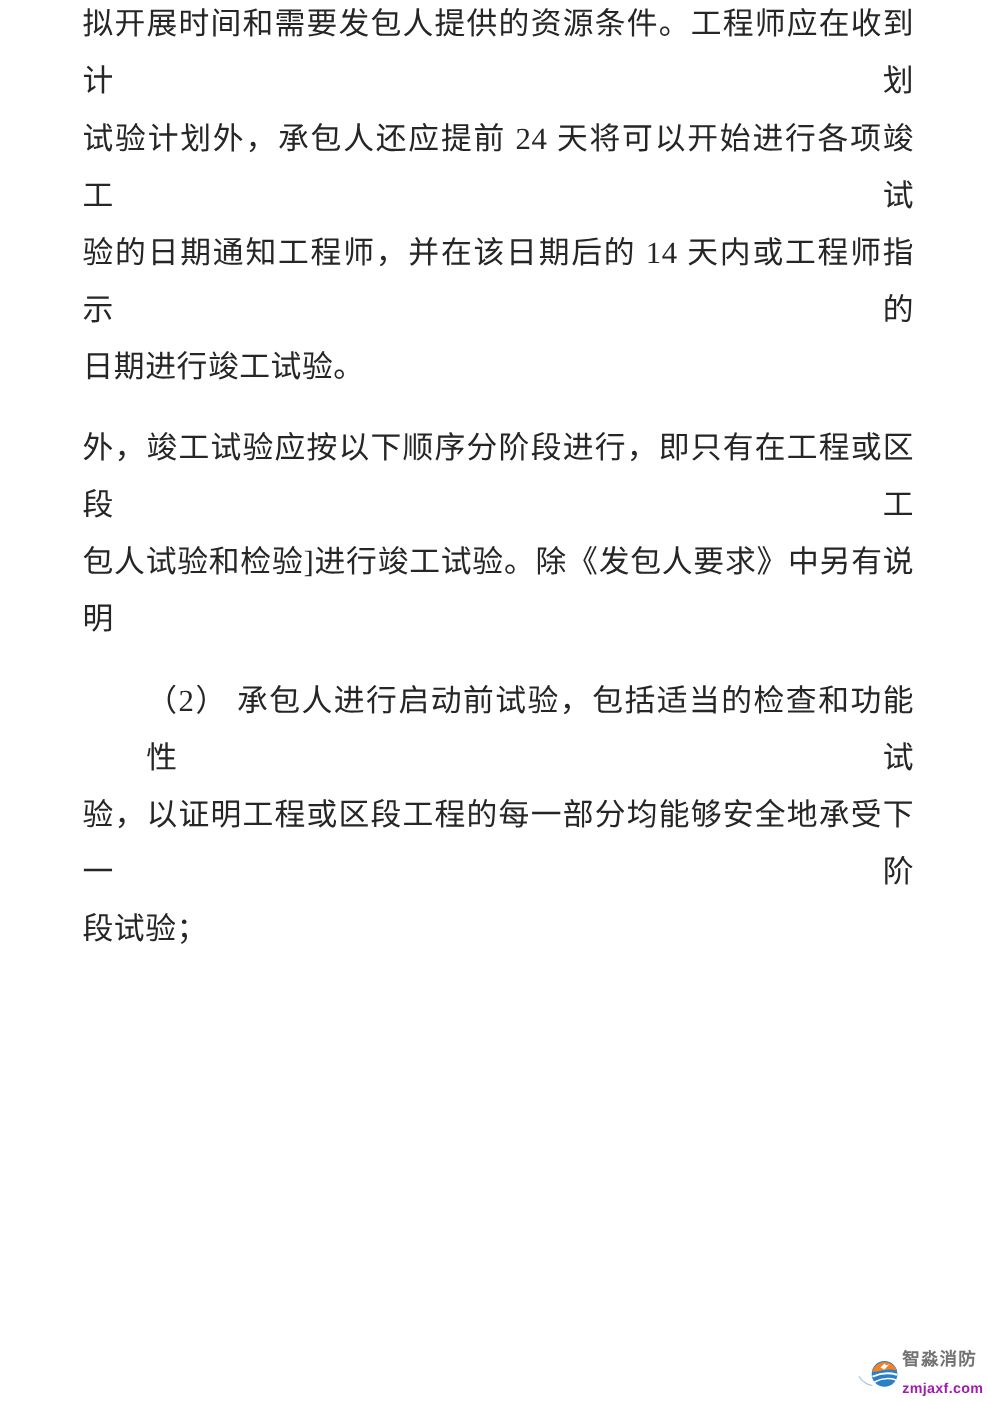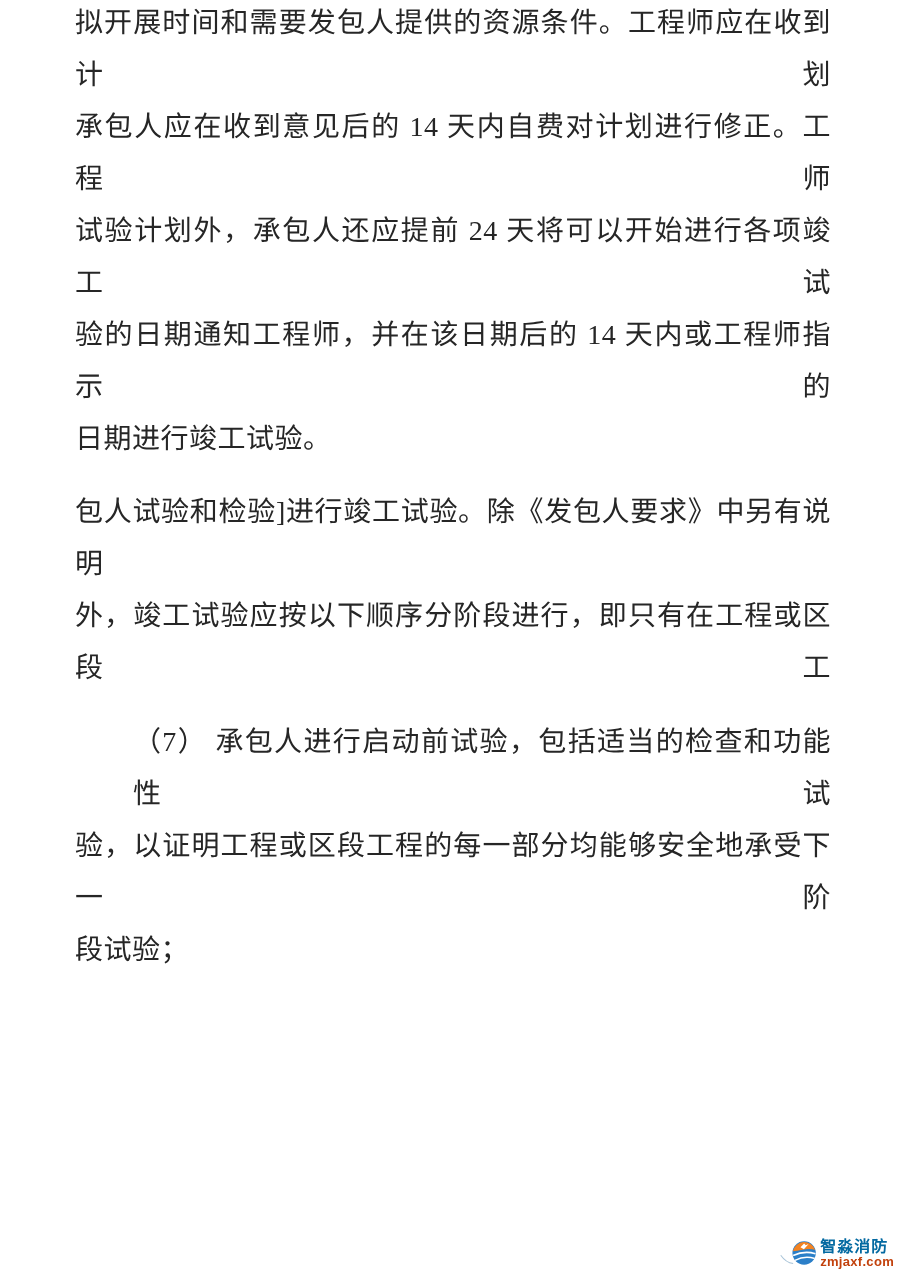--- a/index.html
+++ b/index.html
@@ -45,51 +45,50 @@
     bottom: 6px;
     display: flex;
     align-items: center;
     font-family: "Liberation Sans", "DejaVu Sans", sans-serif;
   }
   .wm-logo { width: 38px; height: 30px; margin-right: 2px; }
   .wm-text { display: flex; flex-direction: column; line-height: 1; }
   .wm-brand {
     font-size: 16px;
     font-weight: bold;
-    color: #0369a1;
+    color: #737373;
     letter-spacing: 1px;
   }
   .wm-domain {
     font-size: 13px;
     font-weight: bold;
-    color: #c2410c;
+    color: #a21caf;
     letter-spacing: 0.3px;
-    margin-top: 0;
+    margin-top: 10px;
   }
 </style>
 </head>
 <body>
 
 <main class="page">
 
   <section class="para">
     <div class="line j">拟开展时间和需要发包人提供的资源条件。工程师应在收到计划</div>
-    <div class="line j">承包人应在收到意见后的 14 天内自费对计划进行修正。工程师</div>
     <div class="line j">试验计划外，承包人还应提前 24 天将可以开始进行各项竣工试</div>
     <div class="line j">验的日期通知工程师，并在该日期后的 14 天内或工程师指示的</div>
     <div class="line">日期进行竣工试验。</div>
   </section>
 
   <section class="para g1">
+    <div class="line j">外，竣工试验应按以下顺序分阶段进行，即只有在工程或区段工</div>
     <div class="line j">包人试验和检验]进行竣工试验。除《发包人要求》中另有说明</div>
-    <div class="line j">外，竣工试验应按以下顺序分阶段进行，即只有在工程或区段工</div>
   </section>
 
   <section class="para g2">
-    <div class="line j ind">（7） 承包人进行启动前试验，包括适当的检查和功能性试</div>
+    <div class="line j ind">（2） 承包人进行启动前试验，包括适当的检查和功能性试</div>
     <div class="line j">验，以证明工程或区段工程的每一部分均能够安全地承受下一阶</div>
     <div class="line">段试验；</div>
   </section>
 
 </main>
 
 <div class="watermark">
   <svg class="wm-logo" viewBox="0 0 52 40" xmlns="http://www.w3.org/2000/svg" aria-hidden="true">
 
     <path d="M1 23 Q8 33 18 34.5" stroke="#a9c4d8" stroke-width="1.4" fill="none"></path>

